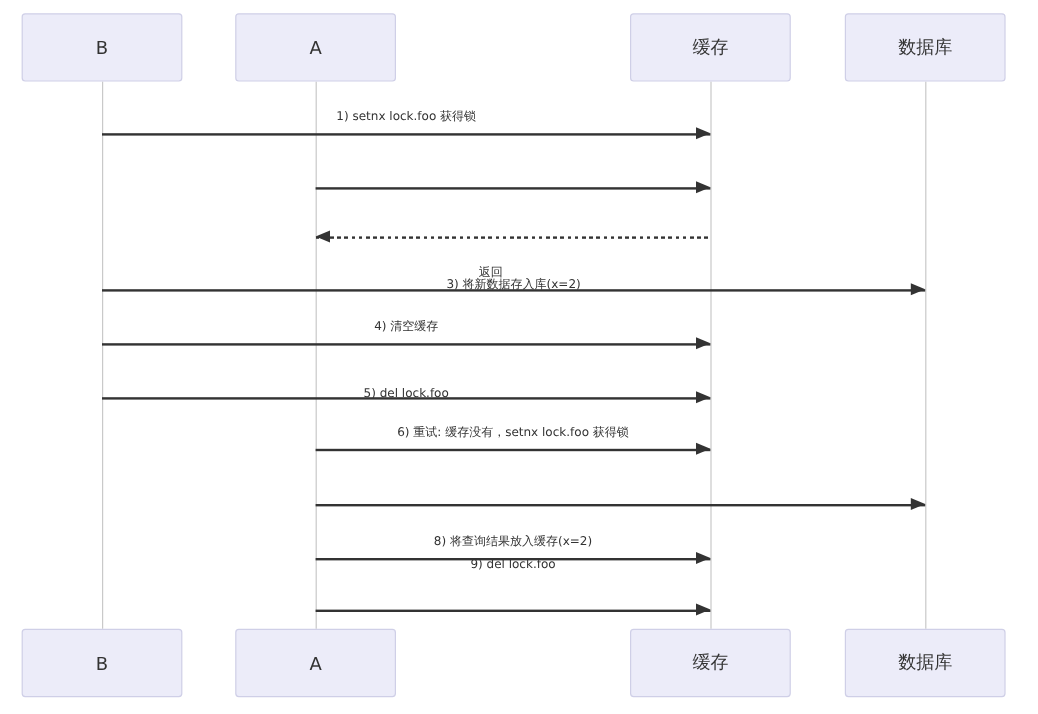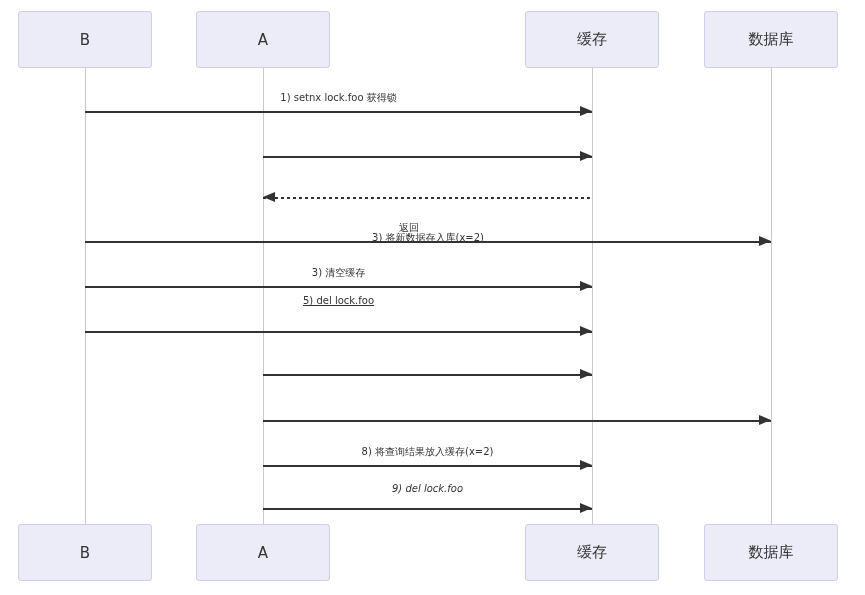--- a/index.html
+++ b/index.html
@@ -61,29 +61,30 @@
     <div class="msg-line" style="left: 85px; top: 111px; width: 507px;"></div>
     <div class="arrowhead ar" style="top: 106px; left: 580px;"></div>
     <div class="msg-line" style="left: 263px; top: 156px; width: 329px;"></div>
     <div class="arrowhead ar" style="top: 151px; left: 580px;"></div>
     <div class="msg-label" style="left: 409px; top: 175px; margin-top: 44px;">返回</div>
     <div class="msg-line dashed" style="left: 263px; top: 197px; width: 329px;"></div>
     <div class="arrowhead al" style="top: 192px; left: 263px;"></div>
     <div class="msg-label" style="left: 428px; top: 229px;">3) 将新数据存入库(x=2)</div>
     <div class="msg-line" style="left: 85px; top: 241px; width: 686px;"></div>
     <div class="arrowhead ar" style="top: 236px; left: 759px;"></div>
-    <div class="msg-label" style="left: 338.5px; top: 264px;">3) 清空缓存</div>
+    <div class="msg-label" style="left: 338.5px; top: 264px;">4) 清空缓存</div>
     <div class="msg-line" style="left: 85px; top: 286px; width: 507px;"></div>
     <div class="arrowhead ar" style="top: 281px; left: 580px;"></div>
-    <div class="msg-label" style="left: 338.5px; top: 292px; text-decoration: underline;">5) del lock.foo</div>
+    <div class="msg-label" style="left: 338.5px; top: 320px;">5) del lock.foo</div>
     <div class="msg-line" style="left: 85px; top: 331px; width: 507px;"></div>
     <div class="arrowhead ar" style="top: 326px; left: 580px;"></div>
+    <div class="msg-label" style="left: 427.5px; top: 352px;">6) 重试: 缓存没有，setnx lock.foo 获得锁</div>
     <div class="msg-line" style="left: 263px; top: 374px; width: 329px;"></div>
     <div class="arrowhead ar" style="top: 369px; left: 580px;"></div>
     <div class="msg-line" style="left: 263px; top: 420px; width: 508px;"></div>
     <div class="arrowhead ar" style="top: 415px; left: 759px;"></div>
     <div class="msg-label" style="left: 427.5px; top: 443px;">8) 将查询结果放入缓存(x=2)</div>
     <div class="msg-line" style="left: 263px; top: 465px; width: 329px;"></div>
     <div class="arrowhead ar" style="top: 460px; left: 580px;"></div>
-    <div class="msg-label" style="left: 427.5px; top: 480px; font-style: italic;">9) del lock.foo</div>
+    <div class="msg-label" style="left: 427.5px; top: 462px;">9) del lock.foo</div>
     <div class="msg-line" style="left: 263px; top: 508px; width: 329px;"></div>
     <div class="arrowhead ar" style="top: 503px; left: 580px;"></div>
   </div>
 
 </body></html>

